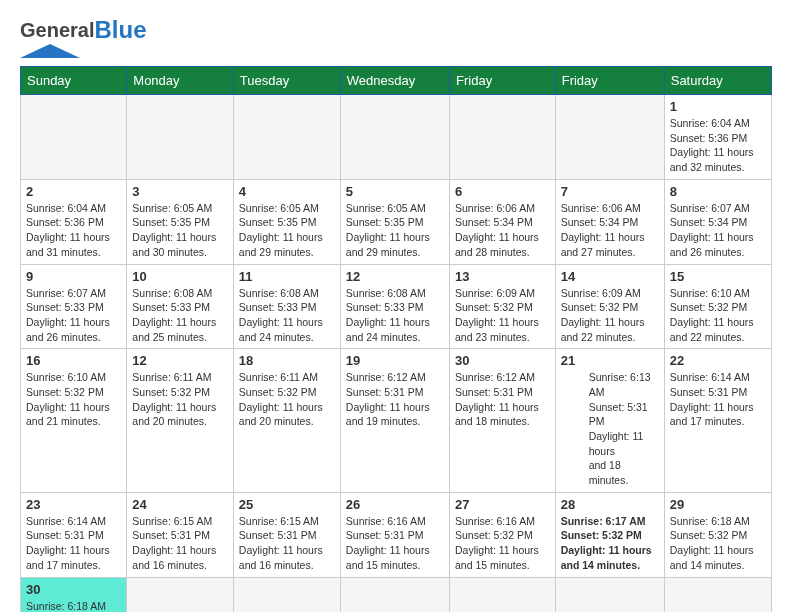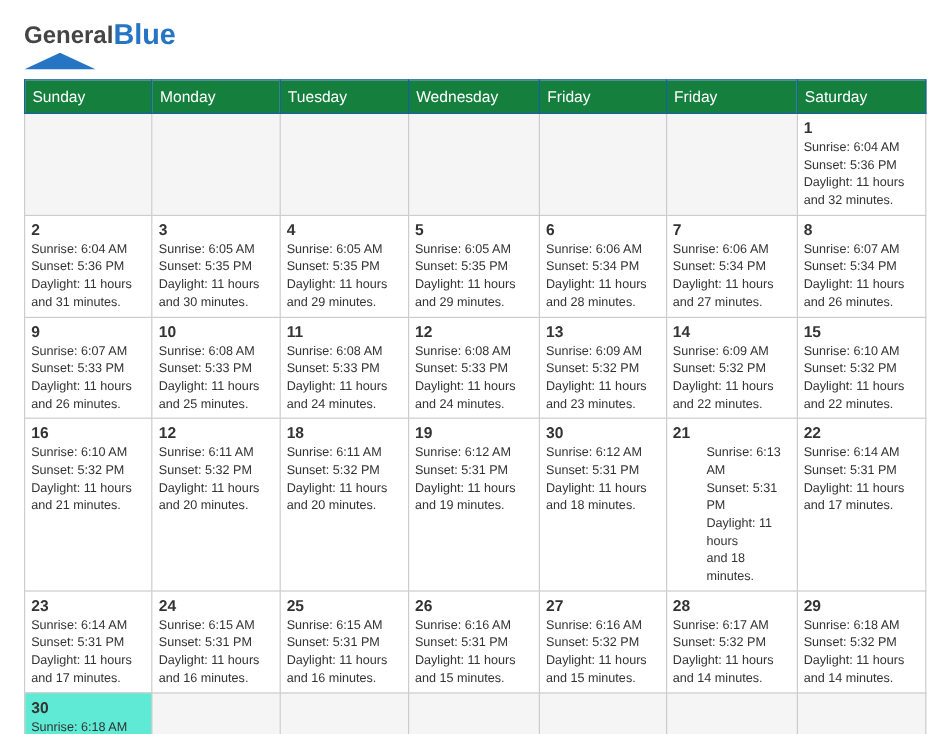--- a/index.html
+++ b/index.html
@@ -311,21 +311,21 @@
         </td>
         <td>
           <span class="day-number">27</span>
           <div class="day-info" style="white-space: pre-line;">Sunrise: 6:16 AM
 Sunset: 5:32 PM
 Daylight: 11 hours
 and 15 minutes.</div>
         </td>
         <td>
           <span class="day-number">28</span>
-          <div class="day-info" style="white-space: pre-line;">Sunrise: 6:17 AM
+          <div class="day-info" style="white-space: pre-line; font-weight: bold;">Sunrise: 6:17 AM
 Sunset: 5:32 PM
 Daylight: 11 hours
 and 14 minutes.</div>
         </td>
         <td>
           <span class="day-number">29</span>
           <div class="day-info" style="white-space: pre-line;">Sunrise: 6:18 AM
 Sunset: 5:32 PM
 Daylight: 11 hours
 and 14 minutes.</div>

